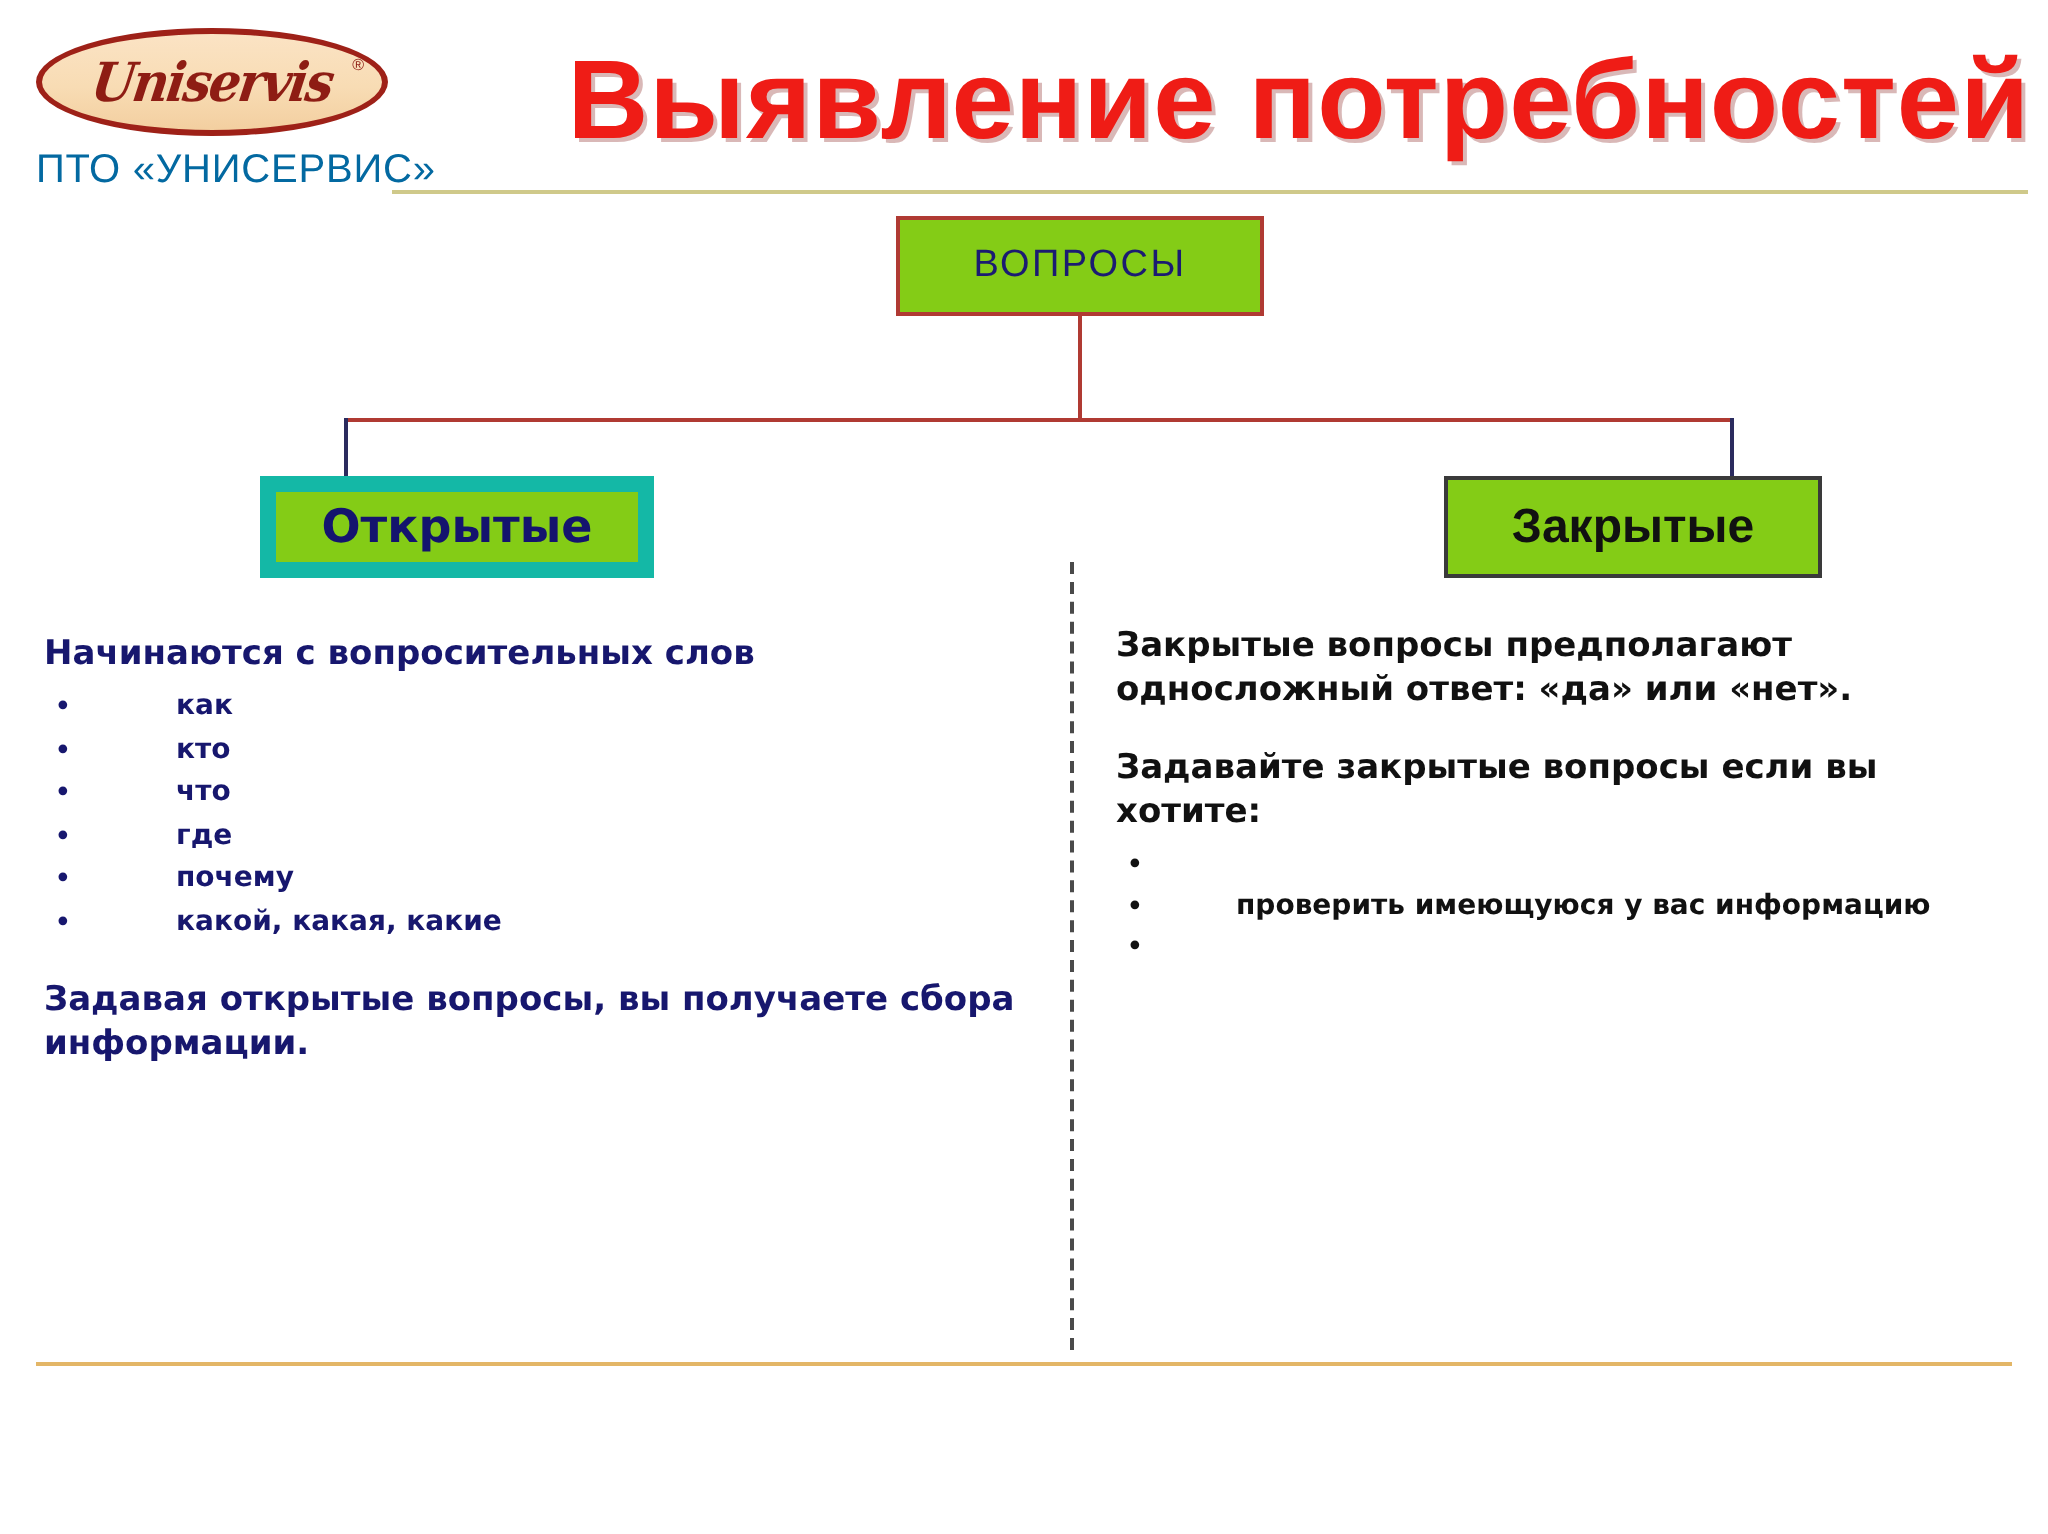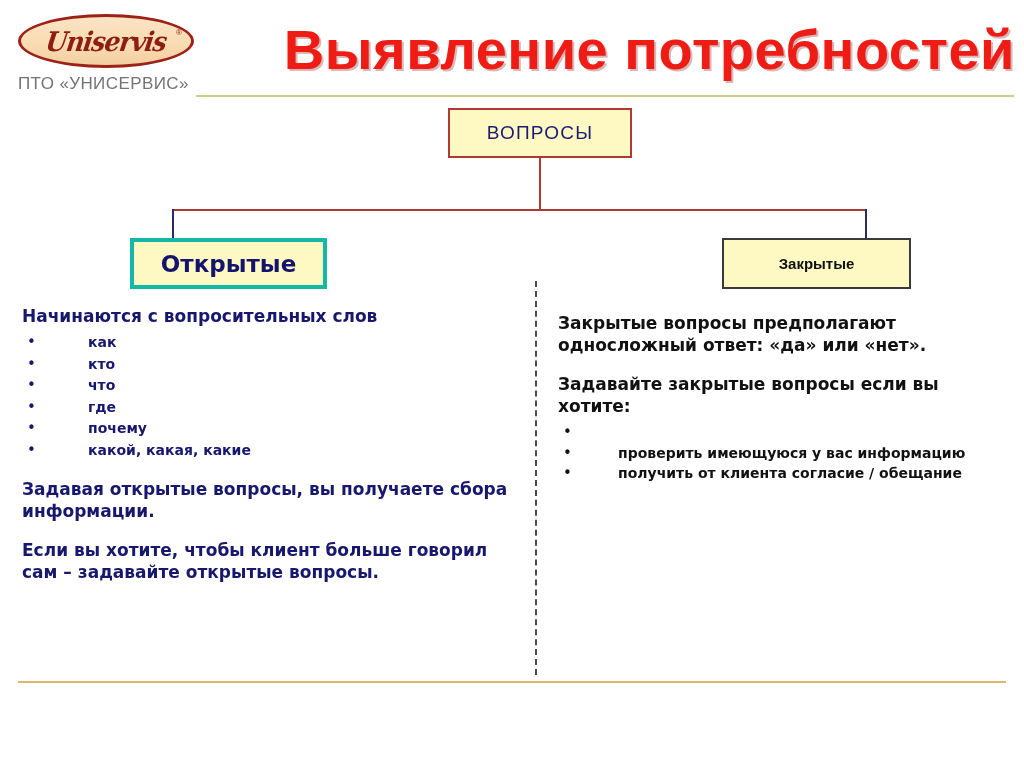--- a/index.html
+++ b/index.html
@@ -49,22 +49,22 @@
   }
   #logo-reg {
     position: absolute;
     right: 9px; top: 11px;
     font-size: 8px;
     color: #8e1d14;
     font-family: "Liberation Sans", sans-serif;
   }
   #logo-sub {
     margin-top: 6px;
-    font-size: 17px;
-    color: #737373;
+    font-size: 20px;
+    color: #0369a1;
     letter-spacing: 0.4px;
     white-space: nowrap;
     font-family: "Liberation Sans", sans-serif;
   }
   #slide-title {
     position: absolute;
     left: 225px; top: 17px;
     width: 790px;
     text-align: right;
     font-family: Liberation Sans, sans-serif;
@@ -78,58 +78,58 @@
   #header-rule {
     position: absolute;
     left: 196px; top: 95px;
     width: 818px; height: 0;
     border-top: 2px solid #cfc98a;
   }
 
   
   .node {
     position: absolute;
-    background: #fef9c3;
+    background: #84cc16;
     box-sizing: border-box;
     display: flex;
     align-items: center;
     justify-content: center;
     text-align: center;
   }
   #node-root {
     left: 448px; top: 108px;
     width: 184px; height: 50px;
     border: 2px solid #b03a33;
   }
   #node-root .node-label {
     font-family: "Liberation Sans", sans-serif;
     font-size: 19px;
     color: #1b1b72;
     letter-spacing: 1.2px;
   }
   #node-open {
     left: 130px; top: 238px;
     width: 197px; height: 51px;
-    border: 4px solid #14b8a6;
+    border: 8px solid #14b8a6;
   }
   #node-open .node-label {
     font-family: "DejaVu Sans", sans-serif;
     font-weight: bold;
     font-size: 23px;
     color: #14146e;
   }
   #node-closed {
     left: 722px; top: 238px;
     width: 189px; height: 51px;
     border: 2px solid #3a3a3a;
   }
   #node-closed .node-label {
     font-family: "Liberation Sans", sans-serif;
     font-weight: bold;
-    font-size: 15px;
+    font-size: 24px;
     color: #111111;
   }
 
   
   .conn { position: absolute; }
   #conn-stem {
     left: 539px; top: 158px;
     width: 0; height: 52px;
     border-left: 2px solid #b03a33;
   }
@@ -153,21 +153,21 @@
   #col-divider {
     position: absolute;
     left: 535px; top: 281px;
     width: 0; height: 394px;
     border-left: 2px dashed #4a4a4a;
   }
 
   
   #col-left {
     position: absolute;
-    left: 22px; top: 305px;
+    left: 22px; top: 316px;
     width: 490px;
   }
   #col-right {
     position: absolute;
     left: 558px; top: 312px;
     width: 455px;
   }
   .para {
     font-family: "DejaVu Sans", sans-serif;
     font-weight: bold;
@@ -288,41 +288,39 @@
       <span class="bullet-text">почему</span>
     </li>
     <li class="bullet-row">
       <span class="bullet-dot">•</span>
       <span class="bullet-text">какой, какая, какие</span>
     </li>
   </ul>
 
   <p class="para">Задавая открытые вопросы, вы получаете сбора информации.</p>
 
-  <p class="para">Если вы хотите, чтобы клиент больше говорил сам – задавайте открытые вопросы.</p>
 </div>
 
 <div id="col-right">
 
   <p class="para">Закрытые вопросы предполагают односложный ответ: «да» или «нет».</p>
 
 
   <p class="para tight">Задавайте закрытые вопросы если вы хотите:</p>
 
   <ul class="bullet-list">
     <li class="bullet-row">
       <span class="bullet-dot">•</span>
     </li>
     <li class="bullet-row">
       <span class="bullet-dot">•</span>
       <span class="bullet-text">проверить имеющуюся у вас информацию</span>
     </li>
     <li class="bullet-row">
       <span class="bullet-dot">•</span>
-      <span class="bullet-text">получить от клиента согласие / обещание</span>
     </li>
   </ul>
 </div>
 
 <div id="footer-rule"></div>
 
 <div id="footer">
 
   
 

